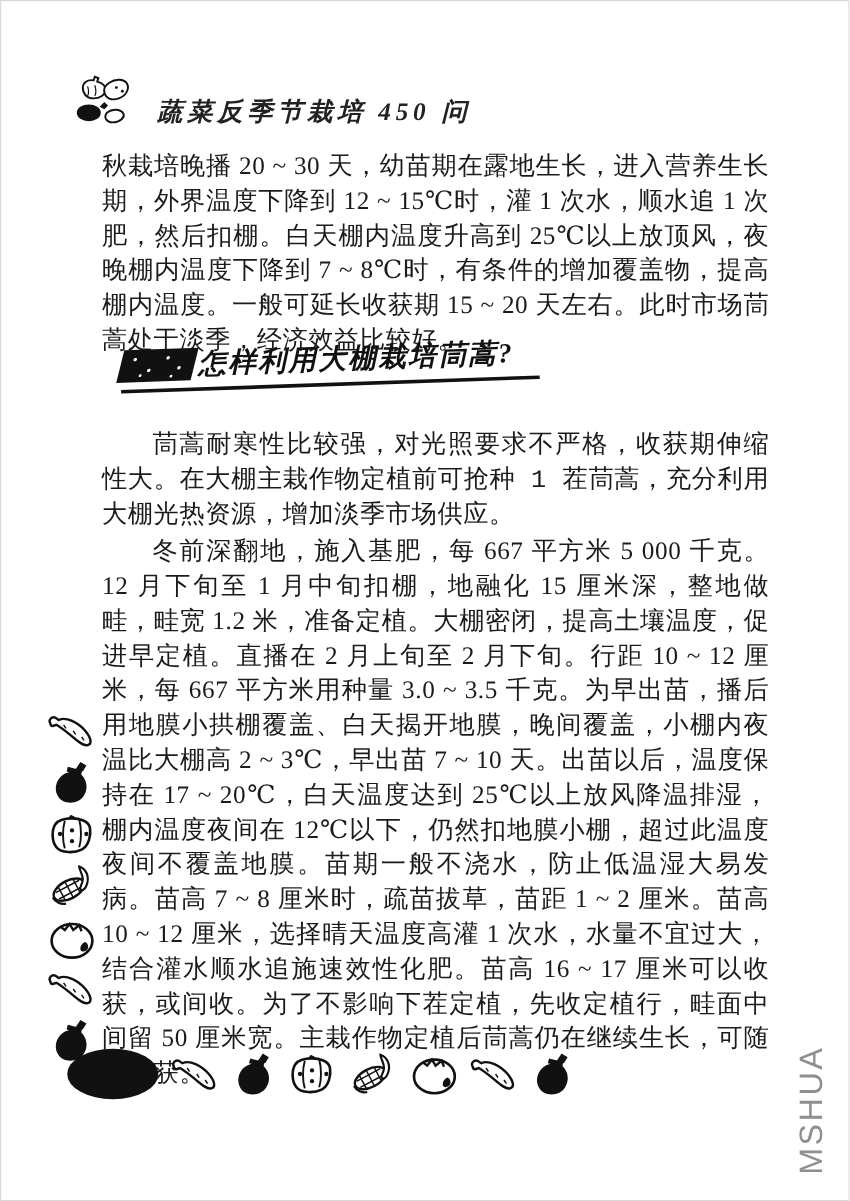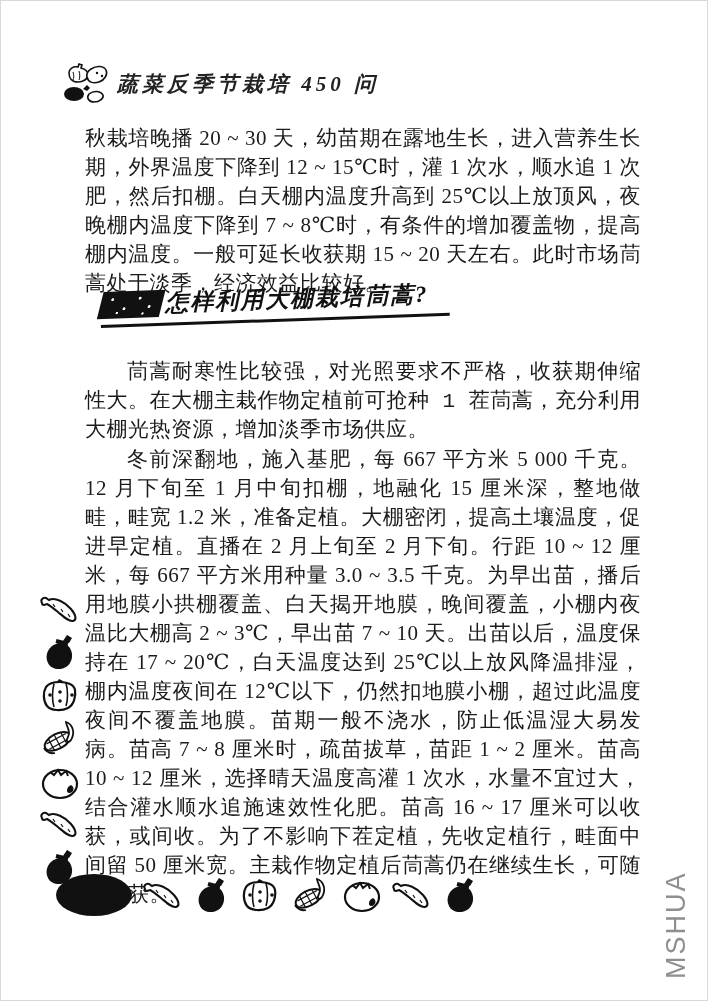--- a/index.html
+++ b/index.html
@@ -7,21 +7,21 @@
     position:relative;
     width:708px;height:1001px;
     background:#ffffff;
     box-sizing:border-box;
     border:1px solid #d9d9d9;
     overflow:hidden;
     font-family:"Liberation Serif","DejaVu Serif",serif;
     color:#1b1b1b;
   }
   
-  .header{position:absolute;left:58px;top:60px;display:flex;align-items:center;}
+  .header{position:absolute;left:58px;top:60px;display:flex;align-items:flex-end;gap:14px;}
   .header .logo svg{display:block;}
   .book-title{
     font-size:21px;font-style:italic;font-weight:600;
     letter-spacing:4px;color:#222;white-space:nowrap;
     font-family:"Liberation Serif","DejaVu Serif",serif;
   }
   
   .bodytext{
     position:absolute;left:84px;width:556px;
     font-size:21px;line-height:29px;

